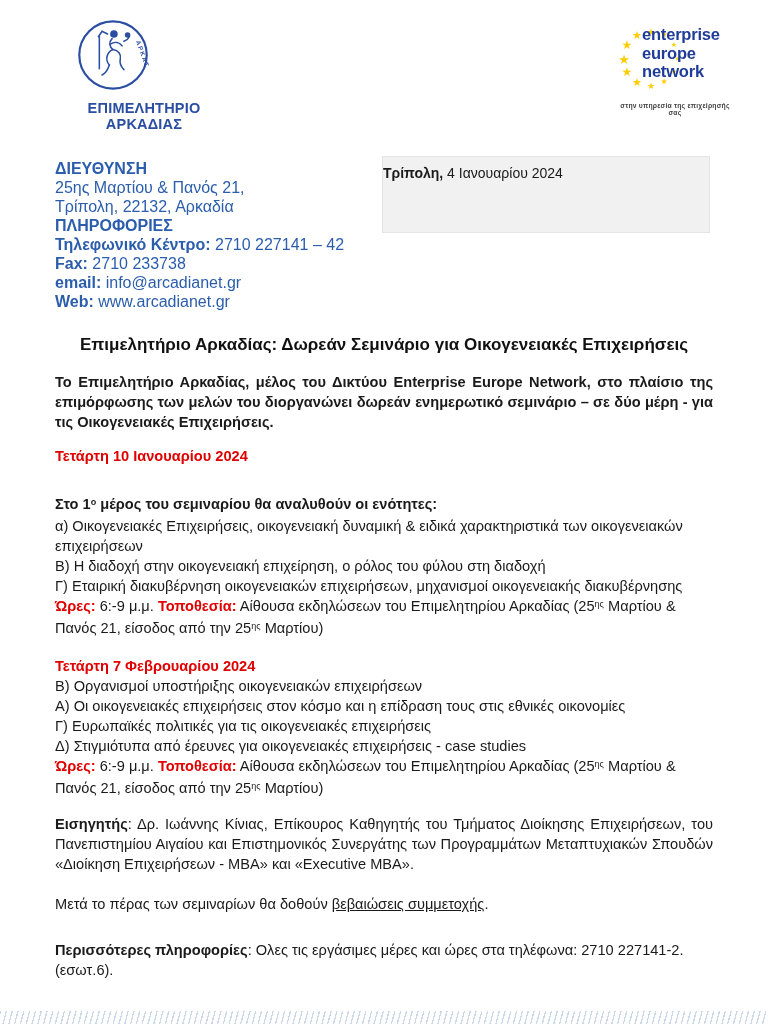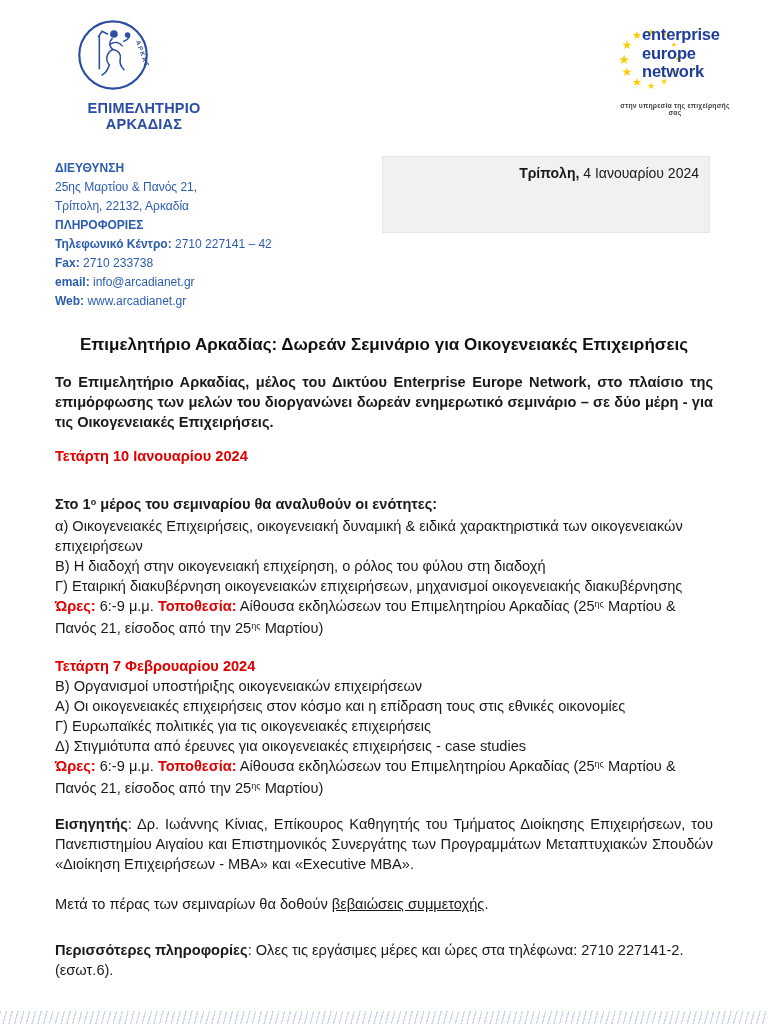--- a/index.html
+++ b/index.html
@@ -20,26 +20,26 @@
   .een-logo { position:absolute; left:616px; top:22px; width:140px; height:96px; }
   .een-stars { position:absolute; left:0; top:0; width:76px; height:76px; }
   .star { position:absolute; transform:translate(-50%,-50%);
     color:#ffcc00; font-family:"DejaVu Sans", sans-serif; line-height:1; }
   .een-text { position:absolute; left:26px; top:3px;
     color:#1f3c99; font-weight:bold; font-size:16.5px; line-height:18.5px; letter-spacing:-0.2px; }
   .een-tagline { position:absolute; left:0; top:80px; width:118px; text-align:center;
     font-size:6.8px; font-weight:bold; color:#444; letter-spacing:0.2px; }
 
   .contact { position:absolute; left:55px; top:159px;
-    color:#2b5dad; font-size:12px; line-height:19px; }
+    color:#2b5dad; font-size:16px; line-height:19px; }
   .contact .b { font-weight:bold; }
 
   .date-box { position:absolute; left:382px; top:156px; width:328px; height:77px;
     background:#f1f1f1; border:1px solid #e6e6e6;
-    text-align:right; padding:8px 10px 0 0; font-size:14px; color:#1a1a1a; }
+    text-align:left; padding:8px 10px 0 0; font-size:14px; color:#1a1a1a; }
   .date-box .b { font-weight:bold; }
 
   
   .doc-main { position:absolute; left:55px; top:334px; width:658px; font-size:14.6px; line-height:20px; }
   .doc-title { text-align:center; font-weight:bold; font-size:17px; line-height:22px; color:#111; }
   .intro { margin-top:16px; font-weight:bold; text-align:justify; }
   .session-1 { margin-top:14px; }
   .session-2 { margin-top:16px; }
   .red-b { color:#e00000; font-weight:bold; }
   .sub-b { font-weight:bold;margin-top:28px; }

